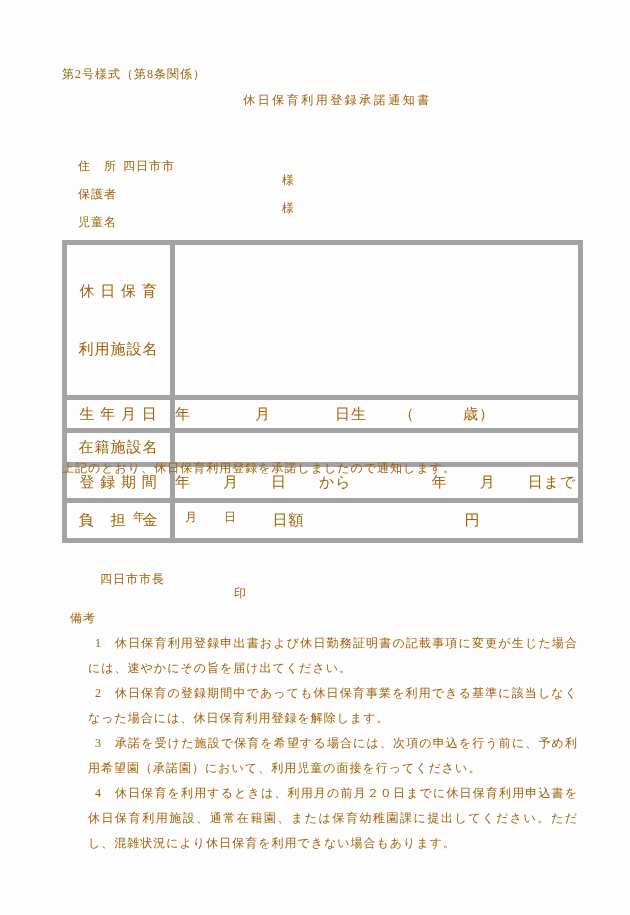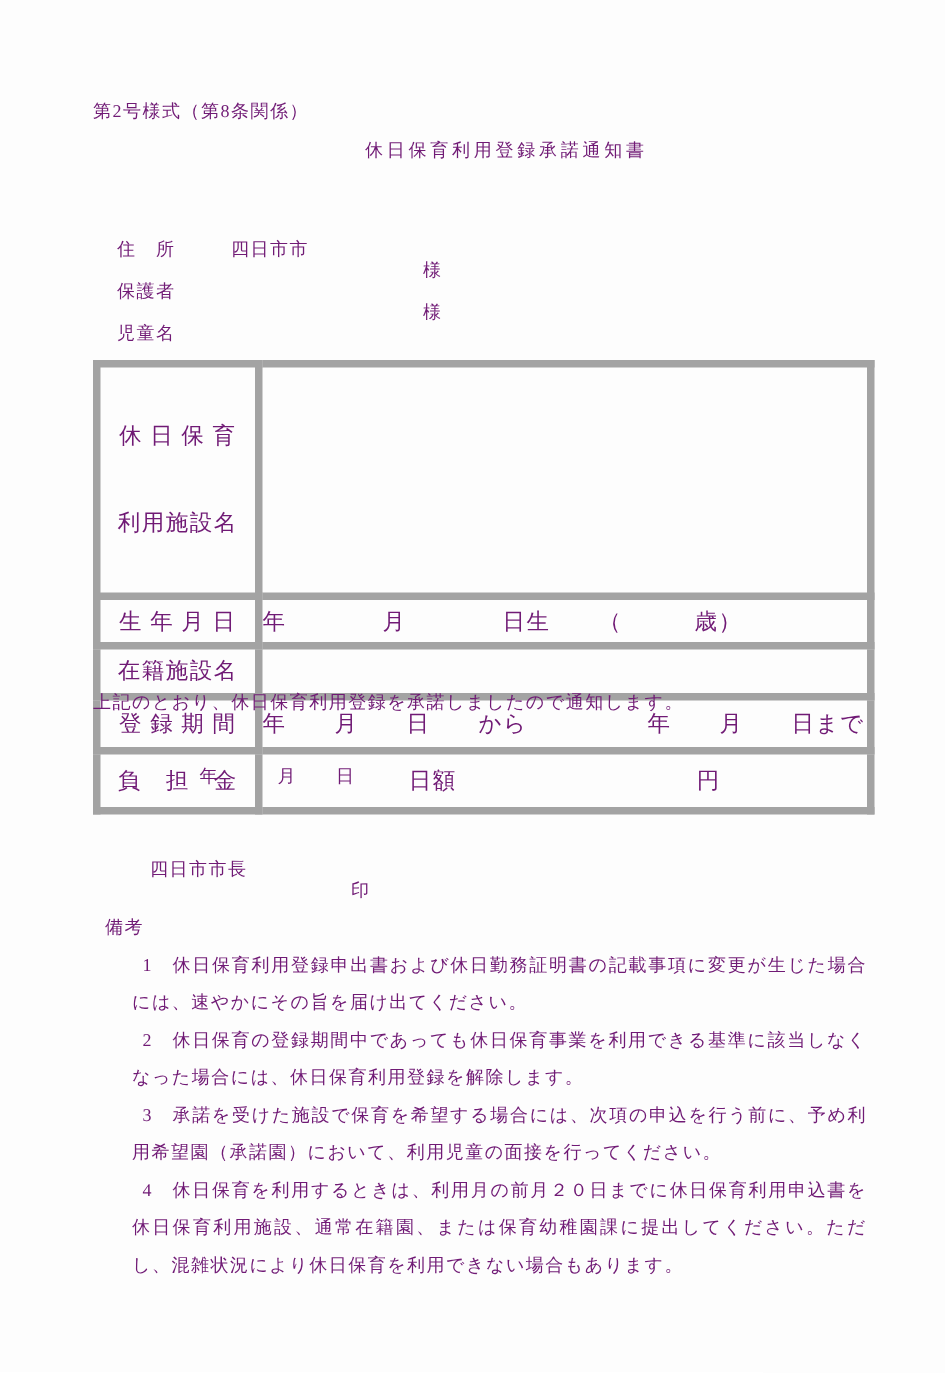--- a/index.html
+++ b/index.html
@@ -6,40 +6,40 @@
     margin: 0;
     padding: 0;
     background: #ffffff;
   }
   .page {
     position: relative;
     width: 630px;
     height: 915px;
     background: #fdfdfd;
     font-family: "Liberation Serif", "DejaVu Serif", serif;
-    color: #701a75;
+    color: #a16207;
     font-size: 12px;
     letter-spacing: 1px;
     overflow: hidden;
   }
   .abs {
     position: absolute;
     line-height: 14px;
     white-space: pre;
   }
   .form-number { left: 62px; top: 67px; }
   .doc-title {
     left: 45px; top: 93px; width: 585px;
     text-align: center;
     letter-spacing: 2.5px;
   }
   .addr-line1 { left: 62px; top: 145px; }
   .addr-line2 { left: 62px; top: 173px; }
   .addr-line3 { left: 62px; top: 201px; }
-  .addr-value { margin-left: 37px; }
+  .addr-value { margin-left: 6px; }
   .honorific { position: absolute; left: 220px; top: 0; }
 
   .reg-table {
     position: absolute;
     left: 62px; top: 240px;
     width: 516px;
     border-collapse: collapse;
     table-layout: fixed;
   }
   .reg-table td {

